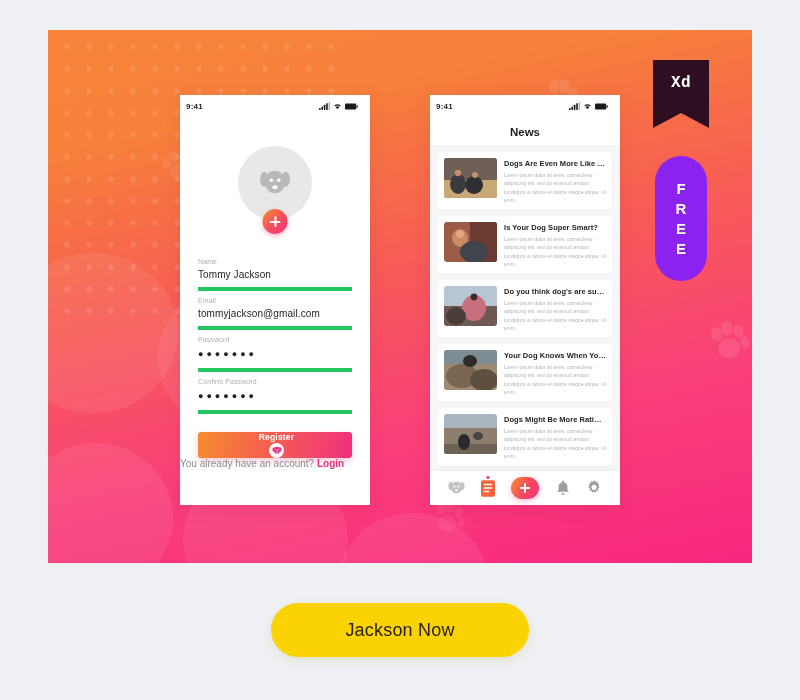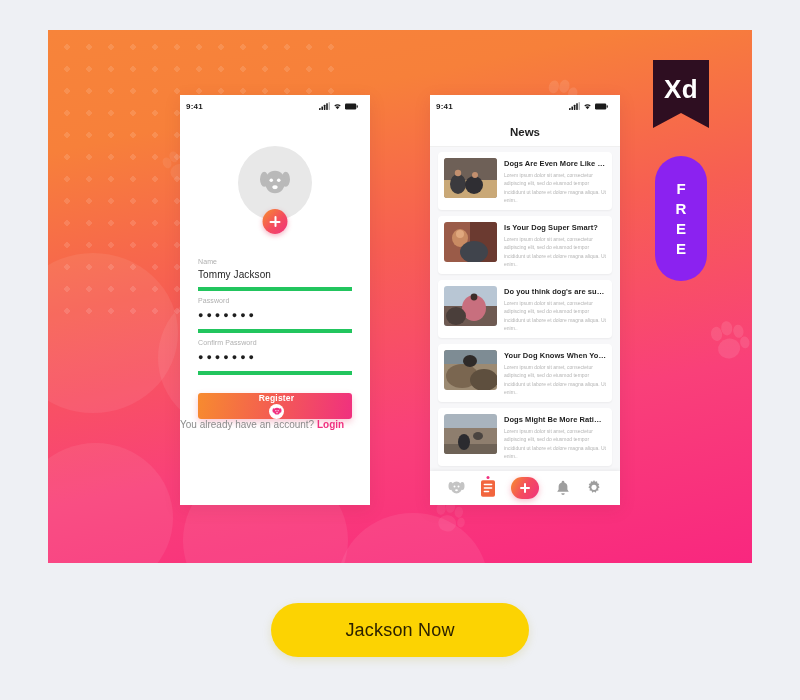--- a/index.html
+++ b/index.html
@@ -44,21 +44,21 @@
   .xd-ribbon {
     position: absolute; right: 43px; top: 30px;
     width: 56px; height: 68px;
     background: #2E0E21;
     clip-path: polygon(0 0, 100% 0, 100% 100%, 50% 78%, 0 100%);
     display: flex; align-items: flex-start; justify-content: center;
     padding-top: 14px;
     z-index: 6;
   }
   .xd-ribbon span {
-    color: #ffffff; font-size: 26px; font-weight: bold; letter-spacing: .3px;
+    color: #ffffff; font-size: 16px; font-weight: bold; letter-spacing: .3px; font-family: Liberation Mono, monospace;
   }
 
   
   .free-pill {
     position: absolute; right: 45px; top: 126px;
     width: 52px; height: 125px;
     background: #8B22F0;
     border-radius: 26px;
     display: flex; flex-direction: column;
     align-items: center; justify-content: center;
@@ -305,20 +305,24 @@
         </div>
         <div class="fab-add"></div>
       </div>
 
       <div class="form">
         <div class="field">
           <div class="field-label">Name</div>
           <div class="field-value">Tommy Jackson</div>
         </div>
         <div class="field">
+          <div class="field-label">Email</div>
+          <div class="field-value">tommyjackson@gmail.com</div>
+        </div>
+        <div class="field">
           <div class="field-label">Password</div>
           <div class="field-dots">●●●●●●●</div>
         </div>
         <div class="field">
           <div class="field-label">Confirm Password</div>
           <div class="field-dots">●●●●●●●</div>
         </div>
       </div>
 
       <div class="register-btn">

